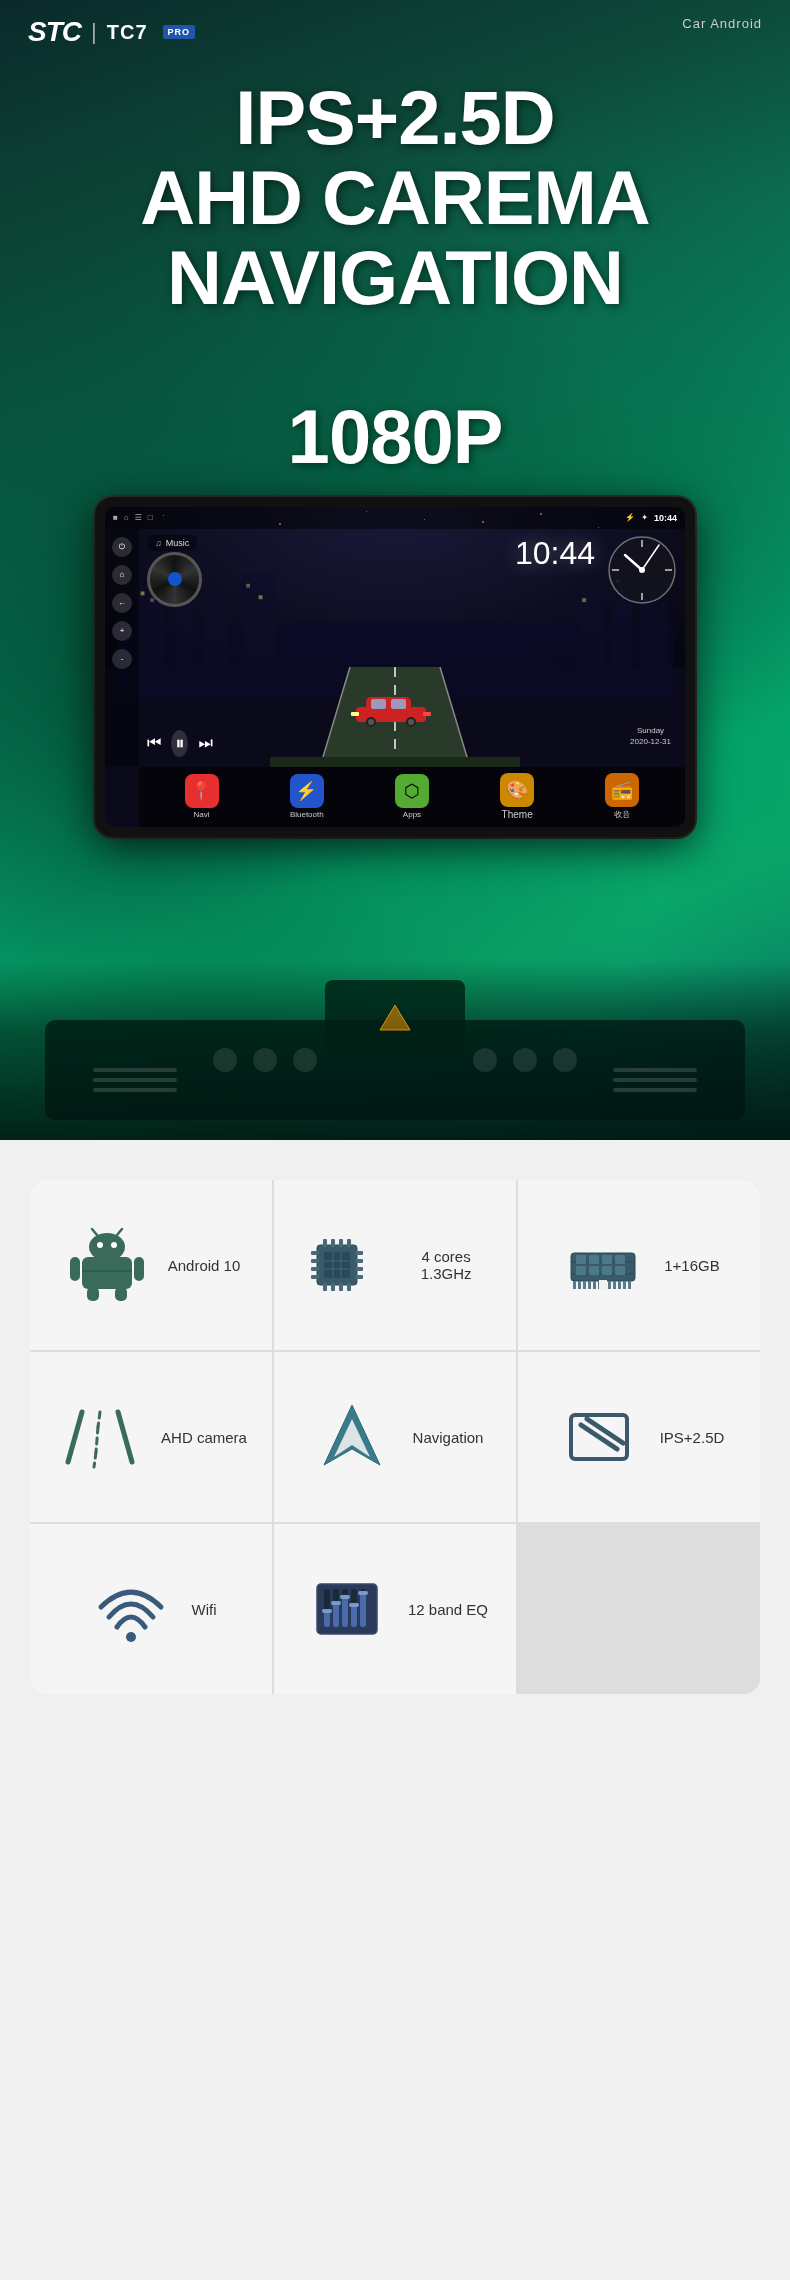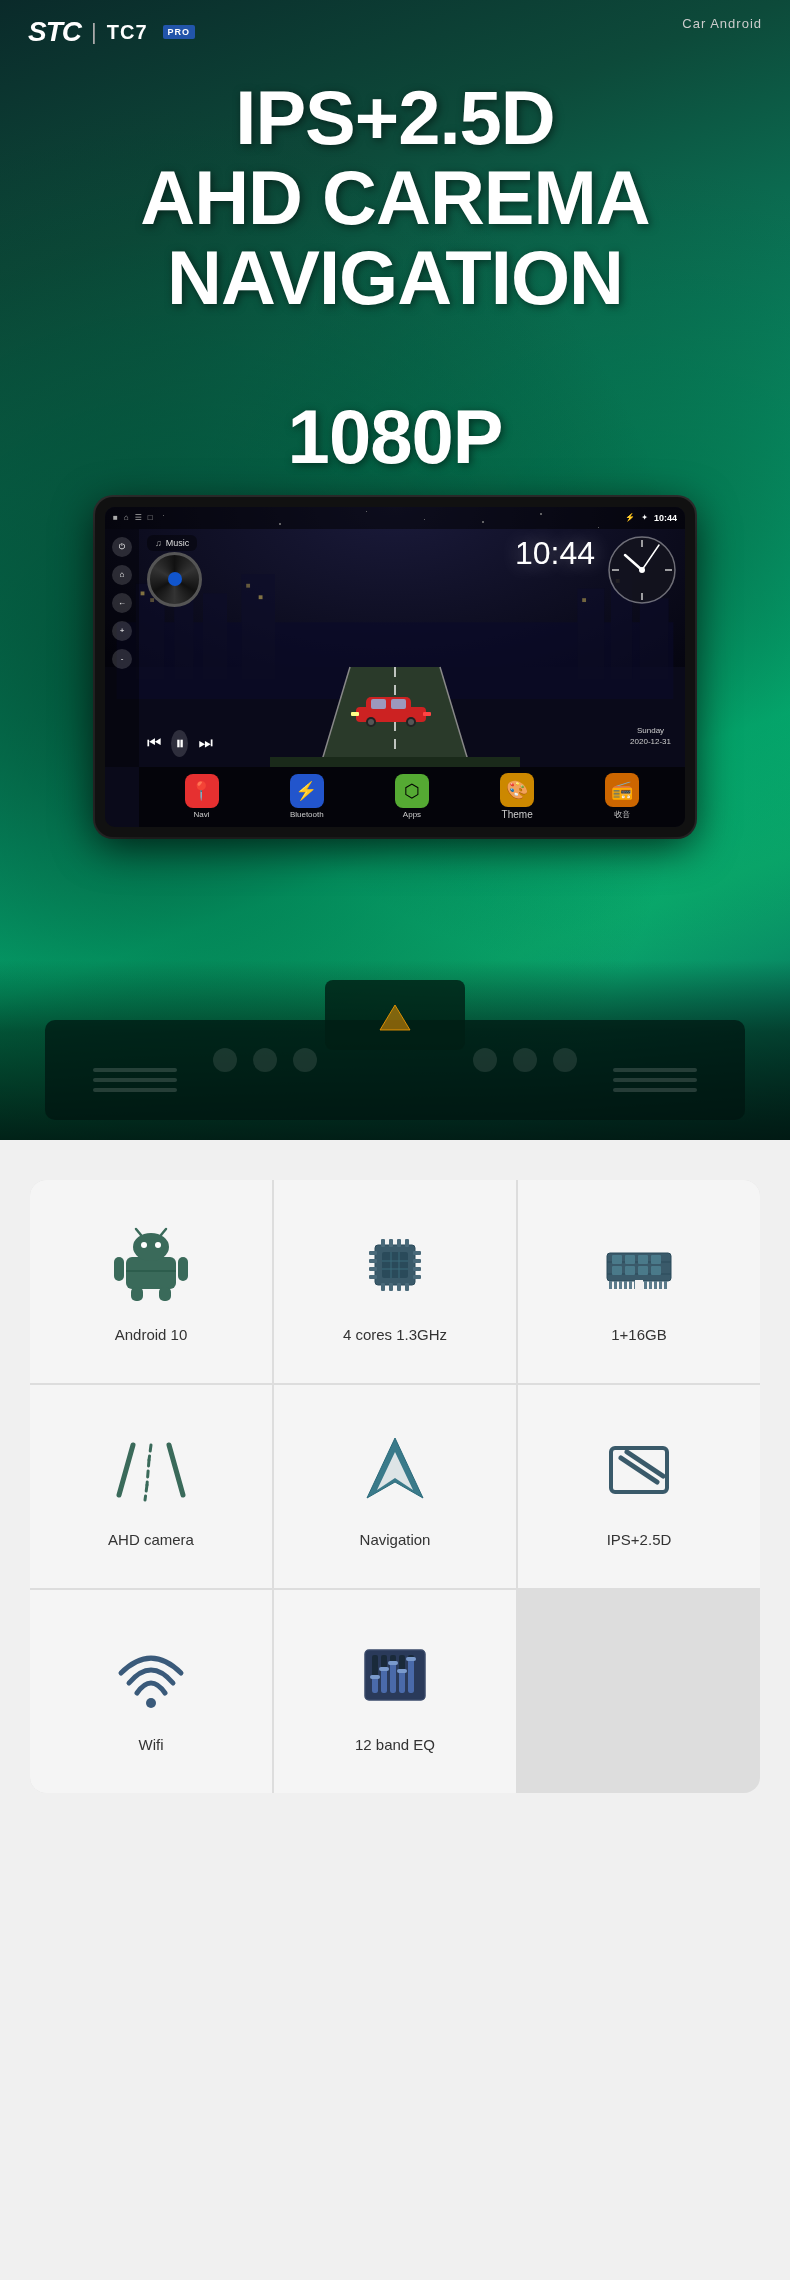--- a/index.html
+++ b/index.html
@@ -152,21 +152,20 @@
       grid-template-columns: repeat(3, 1fr);
       gap: 2px;
       background: #ddd;
       border-radius: 16px;
       overflow: hidden;
     }
 
     .feature-cell {
       background: #f5f5f5;
       display: flex;
-      flex-direction: column;
       align-items: center;
       justify-content: center;
       padding: 40px 20px;
       gap: 16px;
     }
 
     .feature-icon-wrap {
       width: 90px;
       height: 90px;
       display: flex;

